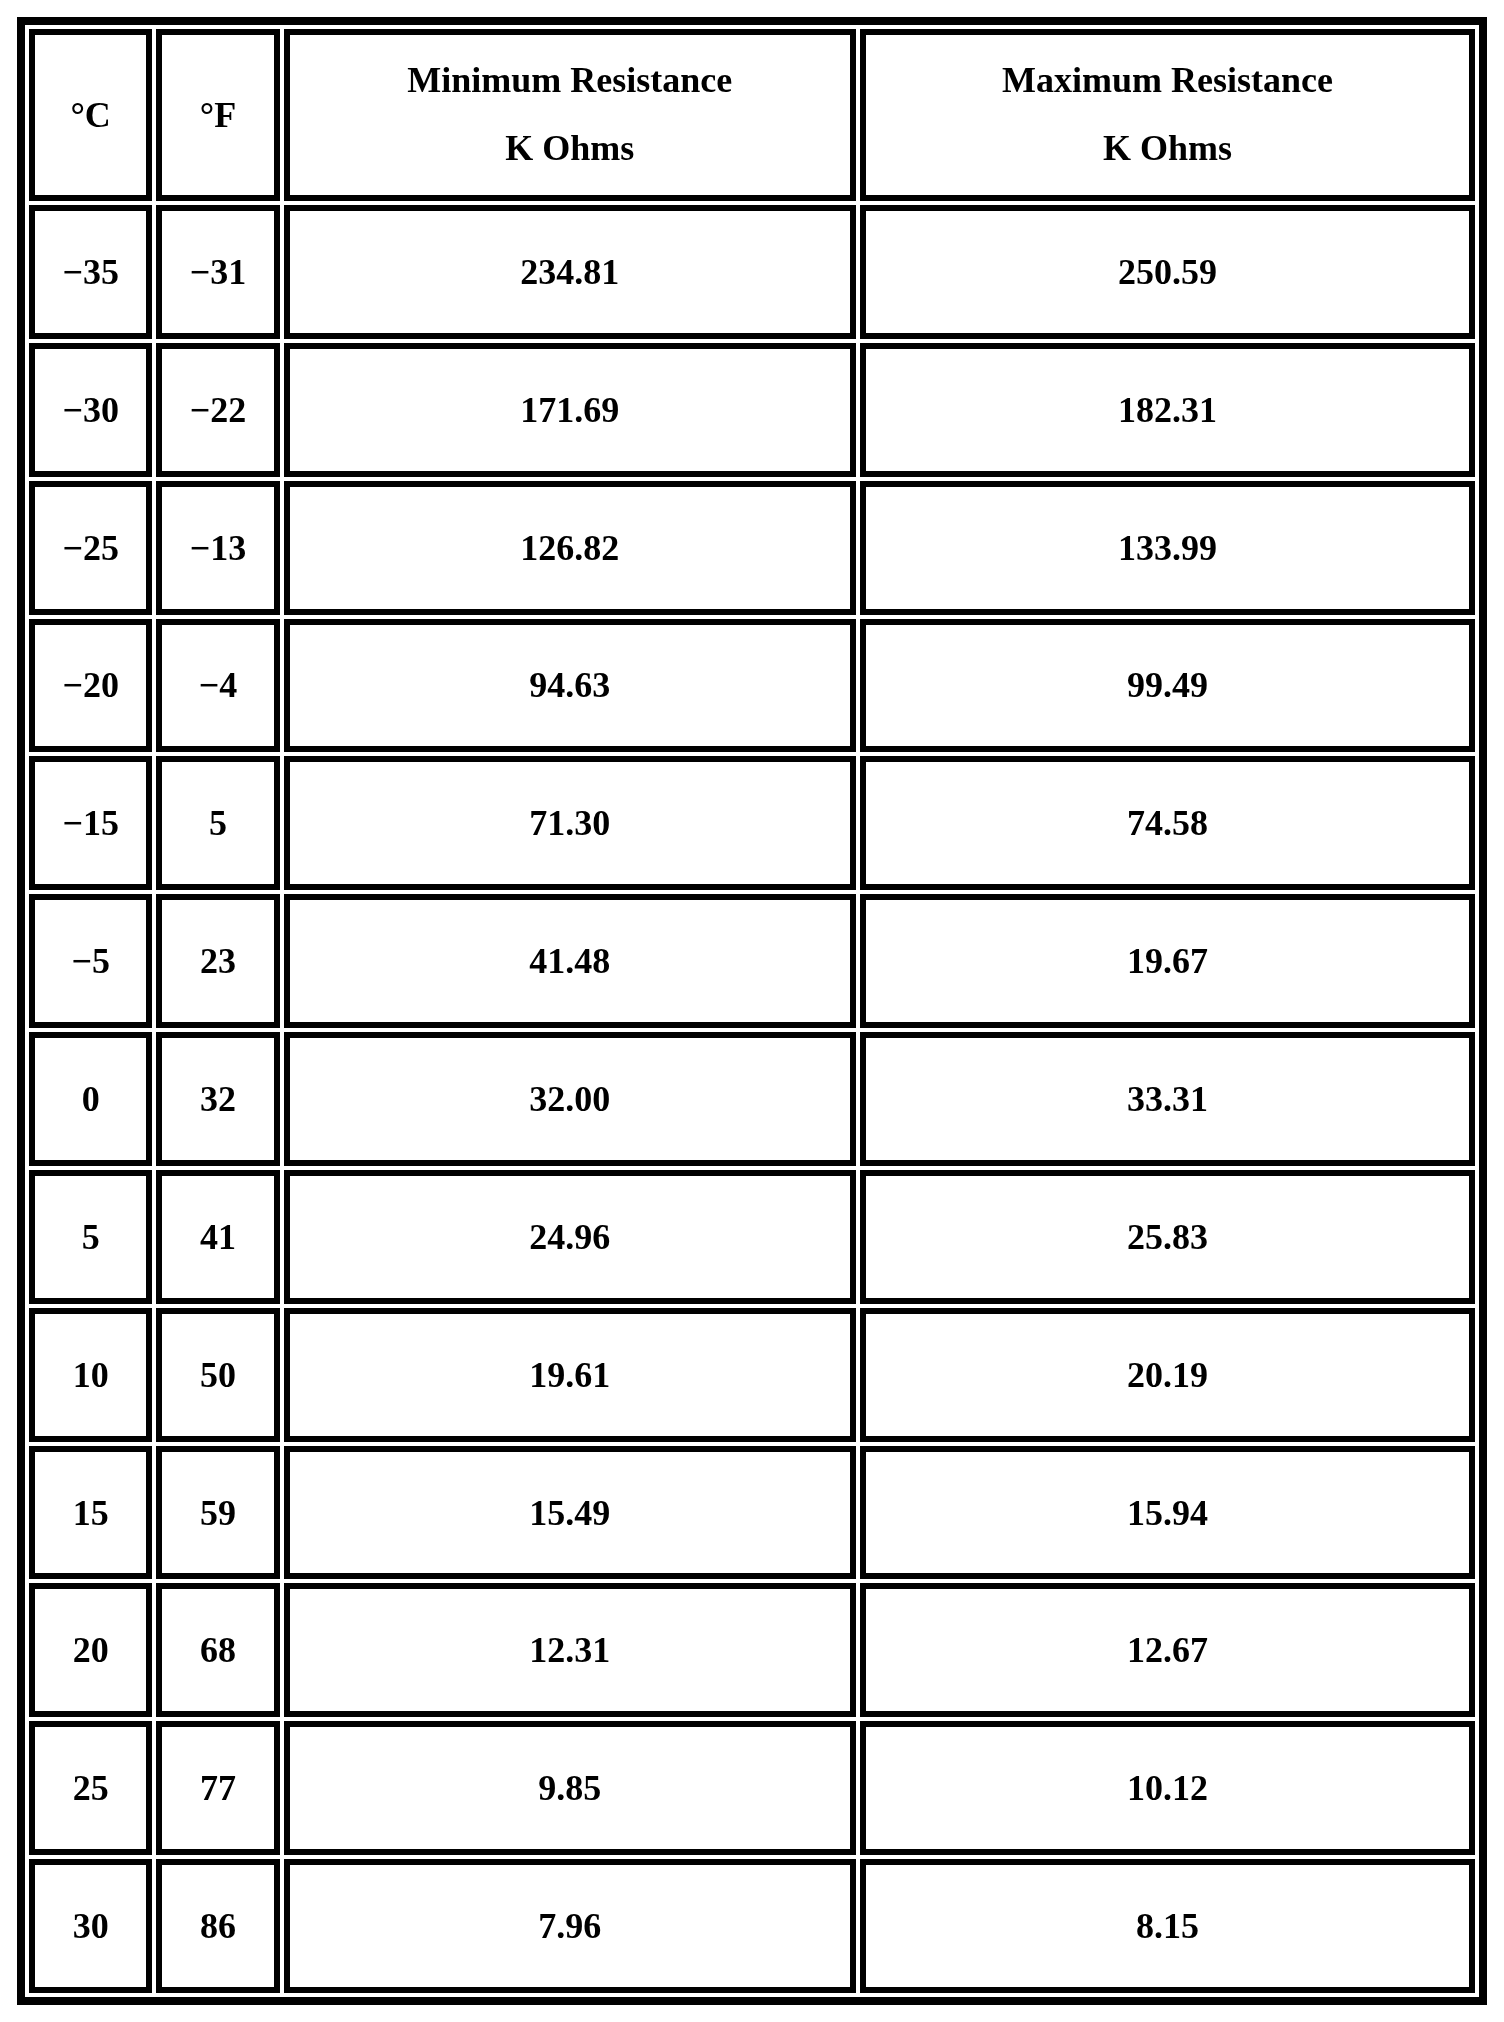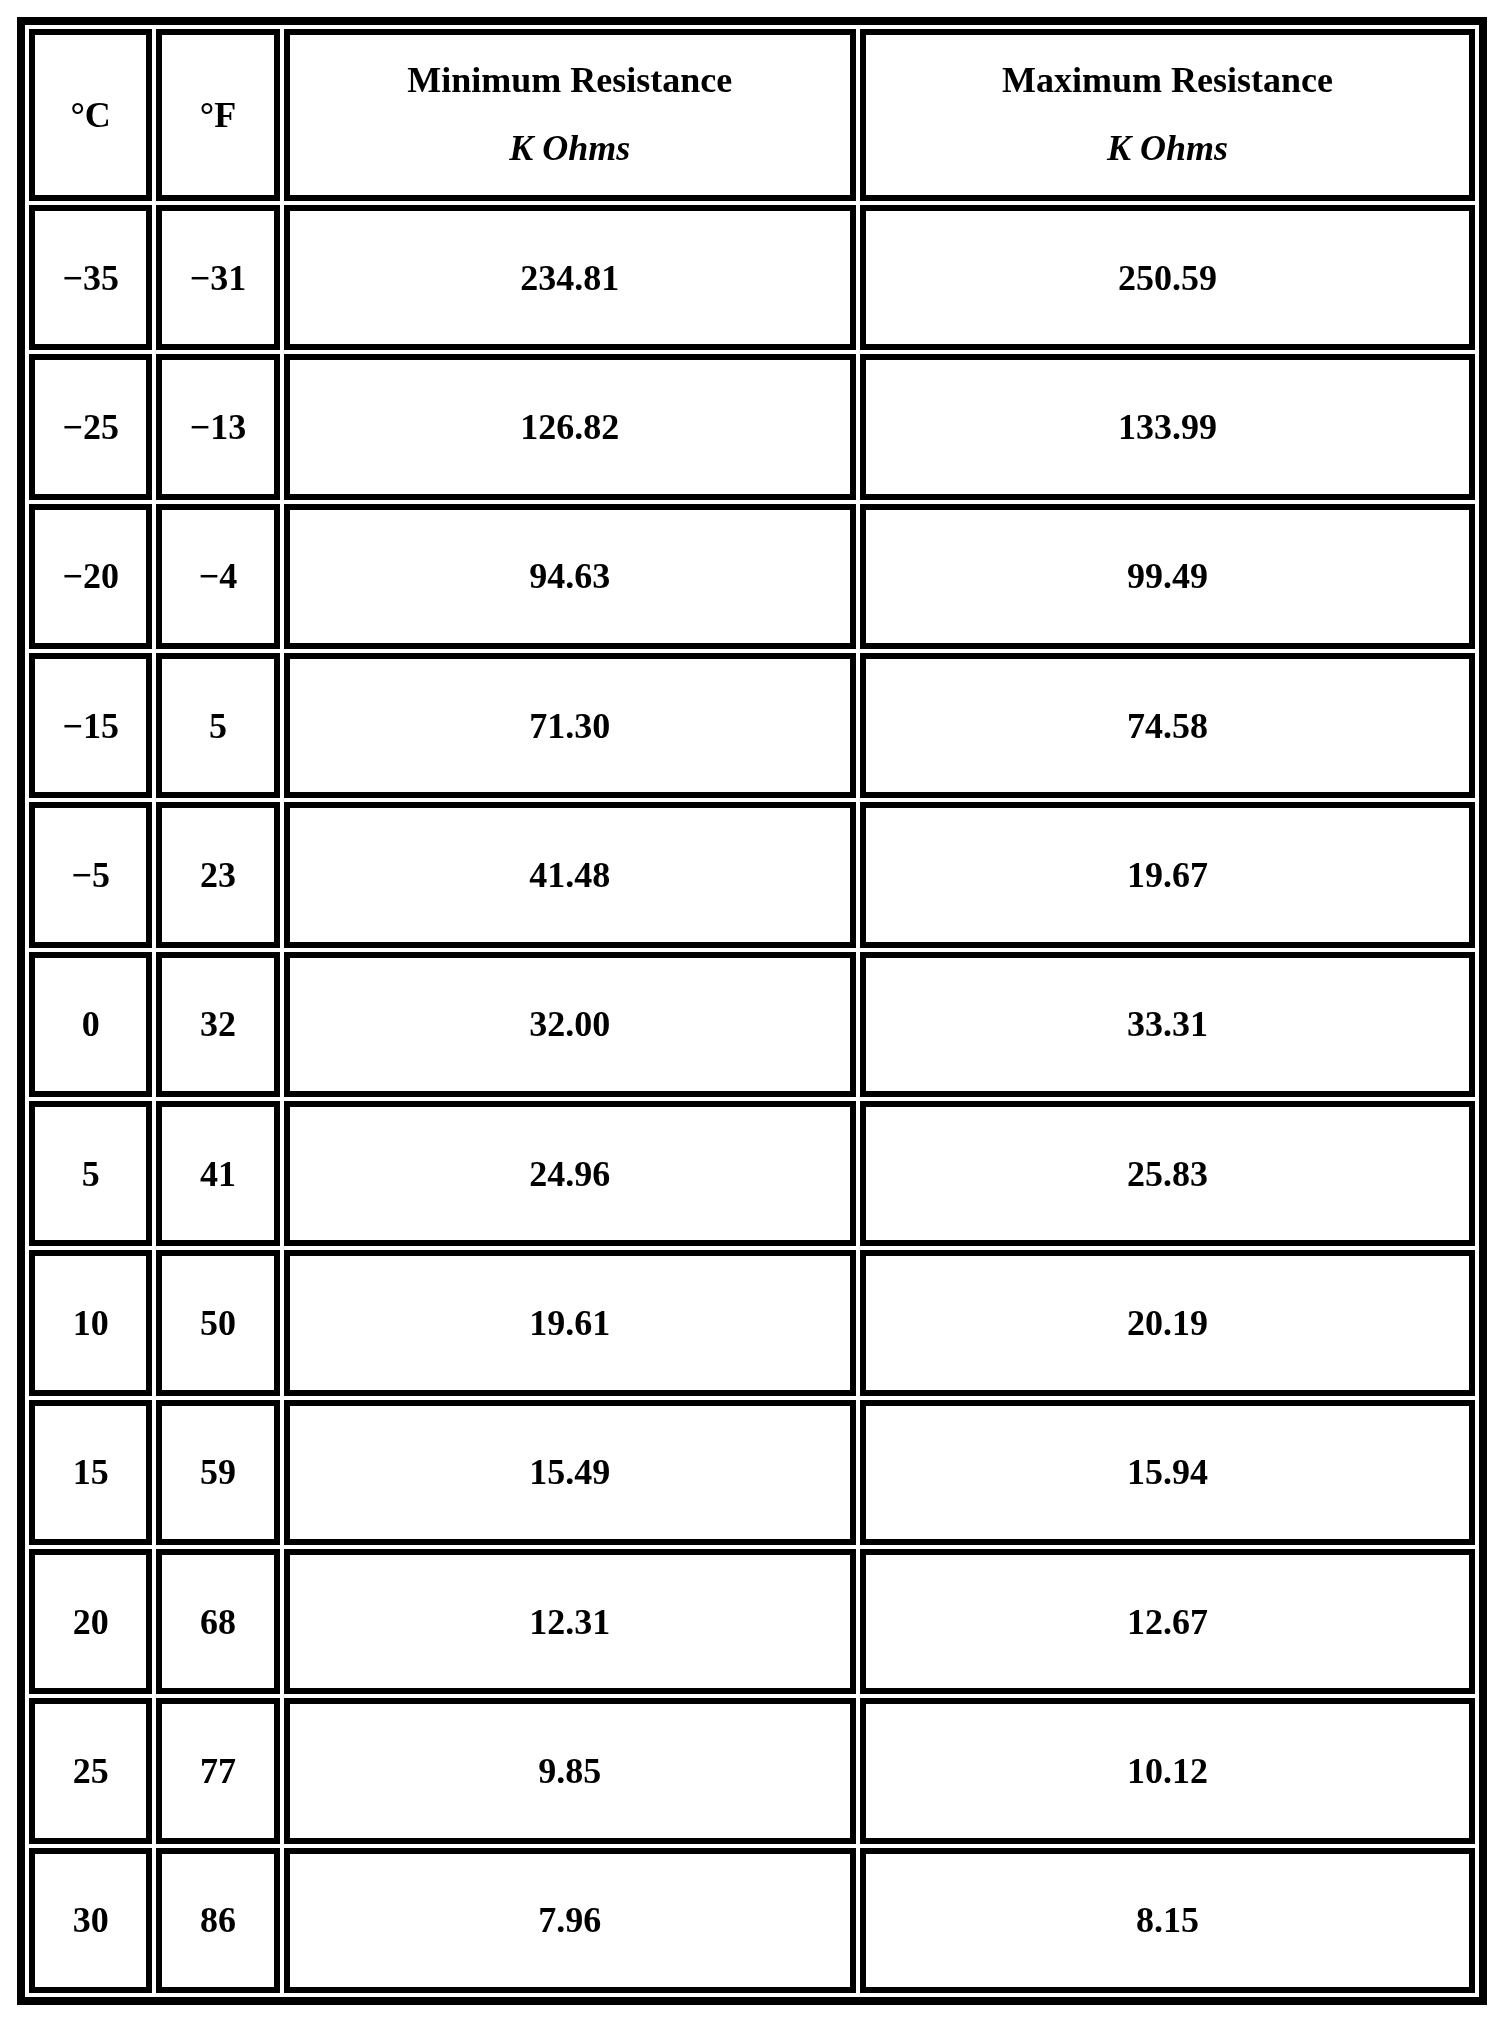--- a/index.html
+++ b/index.html
@@ -50,21 +50,20 @@
   }
   col.c-celsius    { width: 8.6%; }
   col.c-fahrenheit { width: 8.6%; }
   col.c-min        { width: 39.9%; }
   col.c-max        { width: 42.9%; }
   .hline {
     line-height: 1.1;
   }
   .hunit {
     margin-top: 28px;
-    font-style: italic;
   }
 </style>
 </head>
 <body>
 
 <div class="page">
   <table class="res">
     <colgroup>
       <col class="c-celsius">
       <col class="c-fahrenheit">
@@ -84,20 +83,26 @@
           <div class="hline hunit">K Ohms</div>
         </th>
       </tr>
     </thead>
     <tbody>
       <tr>
         <td>−35</td>
         <td>−31</td>
         <td>234.81</td>
         <td>250.59</td>
+      </tr>
+      <tr>
+        <td>−30</td>
+        <td>−22</td>
+        <td>171.69</td>
+        <td>182.31</td>
       </tr>
       <tr>
         <td>−25</td>
         <td>−13</td>
         <td>126.82</td>
         <td>133.99</td>
       </tr>
       <tr>
         <td>−20</td>
         <td>−4</td>

